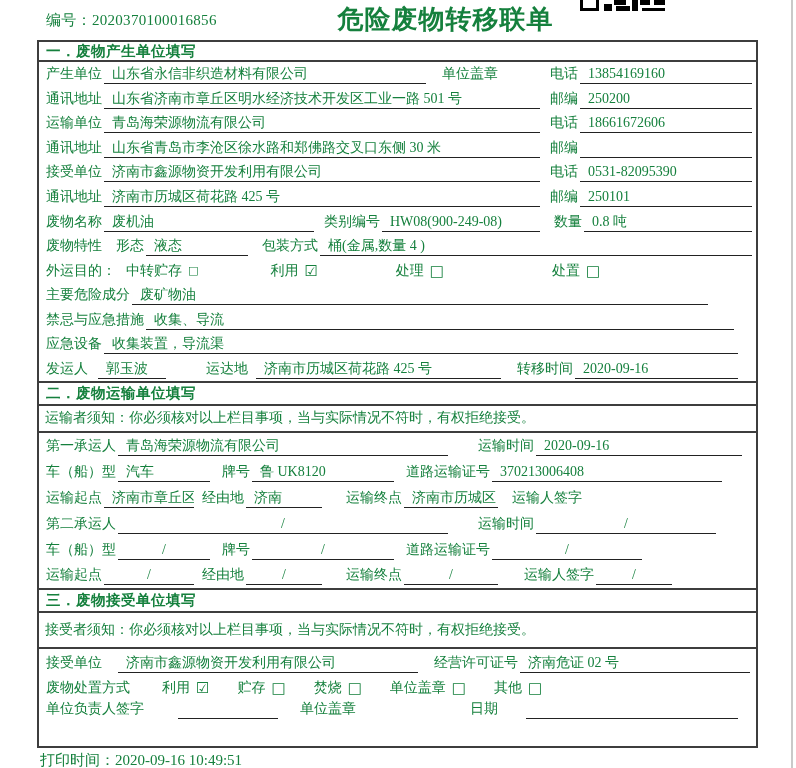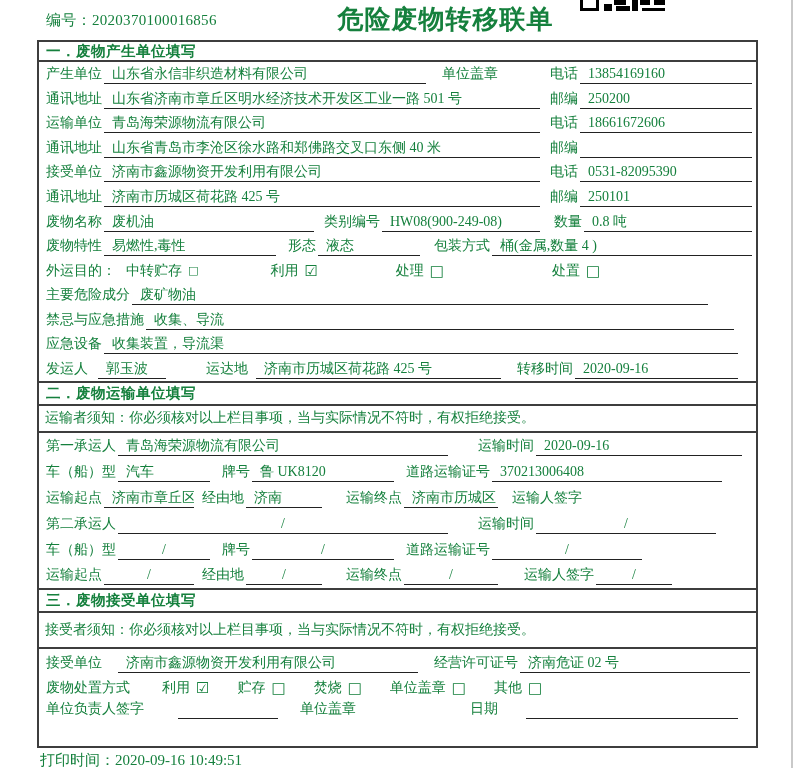--- a/index.html
+++ b/index.html
@@ -106,21 +106,21 @@
 
       <div class="row">
         <span class="lbl">运输单位</span>
         <span class="u grow">青岛海荣源物流有限公司</span>
         <span class="lbl" style="margin-left:8px">电话</span>
         <span class="u" style="width:172px">18661672606</span>
       </div>
 
       <div class="row">
         <span class="lbl">通讯地址</span>
-        <span class="u grow">山东省青岛市李沧区徐水路和郑佛路交叉口东侧 40 米</span>
+        <span class="u grow">山东省青岛市李沧区徐水路和郑佛路交叉口东侧 30 米</span>
         <span class="lbl" style="margin-left:8px">邮编</span>
         <span class="u" style="width:172px"></span>
       </div>
 
       <div class="row">
         <span class="lbl">接受单位</span>
         <span class="u grow">济南市鑫源物资开发利用有限公司</span>
         <span class="lbl" style="margin-left:8px">电话</span>
         <span class="u" style="width:172px">0531-82095390</span>
       </div>
@@ -136,21 +136,20 @@
         <span class="lbl">废物名称</span>
         <span class="u" style="width:210px">废机油</span>
         <span class="lbl" style="margin-left:8px">类别编号</span>
         <span class="u" style="width:158px">HW08(900-249-08)</span>
         <span class="lbl" style="margin-left:12px">数量</span>
         <span class="u grow">0.8 吨</span>
       </div>
 
       <div class="row">
         <span class="lbl">废物特性</span>
-        <span class="u" style="width:172px">易燃性,毒性</span>
         <span class="lbl" style="margin-left:10px">形态</span>
         <span class="u" style="width:102px">液态</span>
         <span class="lbl" style="margin-left:12px">包装方式</span>
         <span class="u grow">桶(金属,数量  4 )</span>
       </div>
 
       <div class="row">
         <span class="lbl">外运目的：</span>
         <span class="opt" style="margin-left:8px">
           <span>中转贮存</span>

